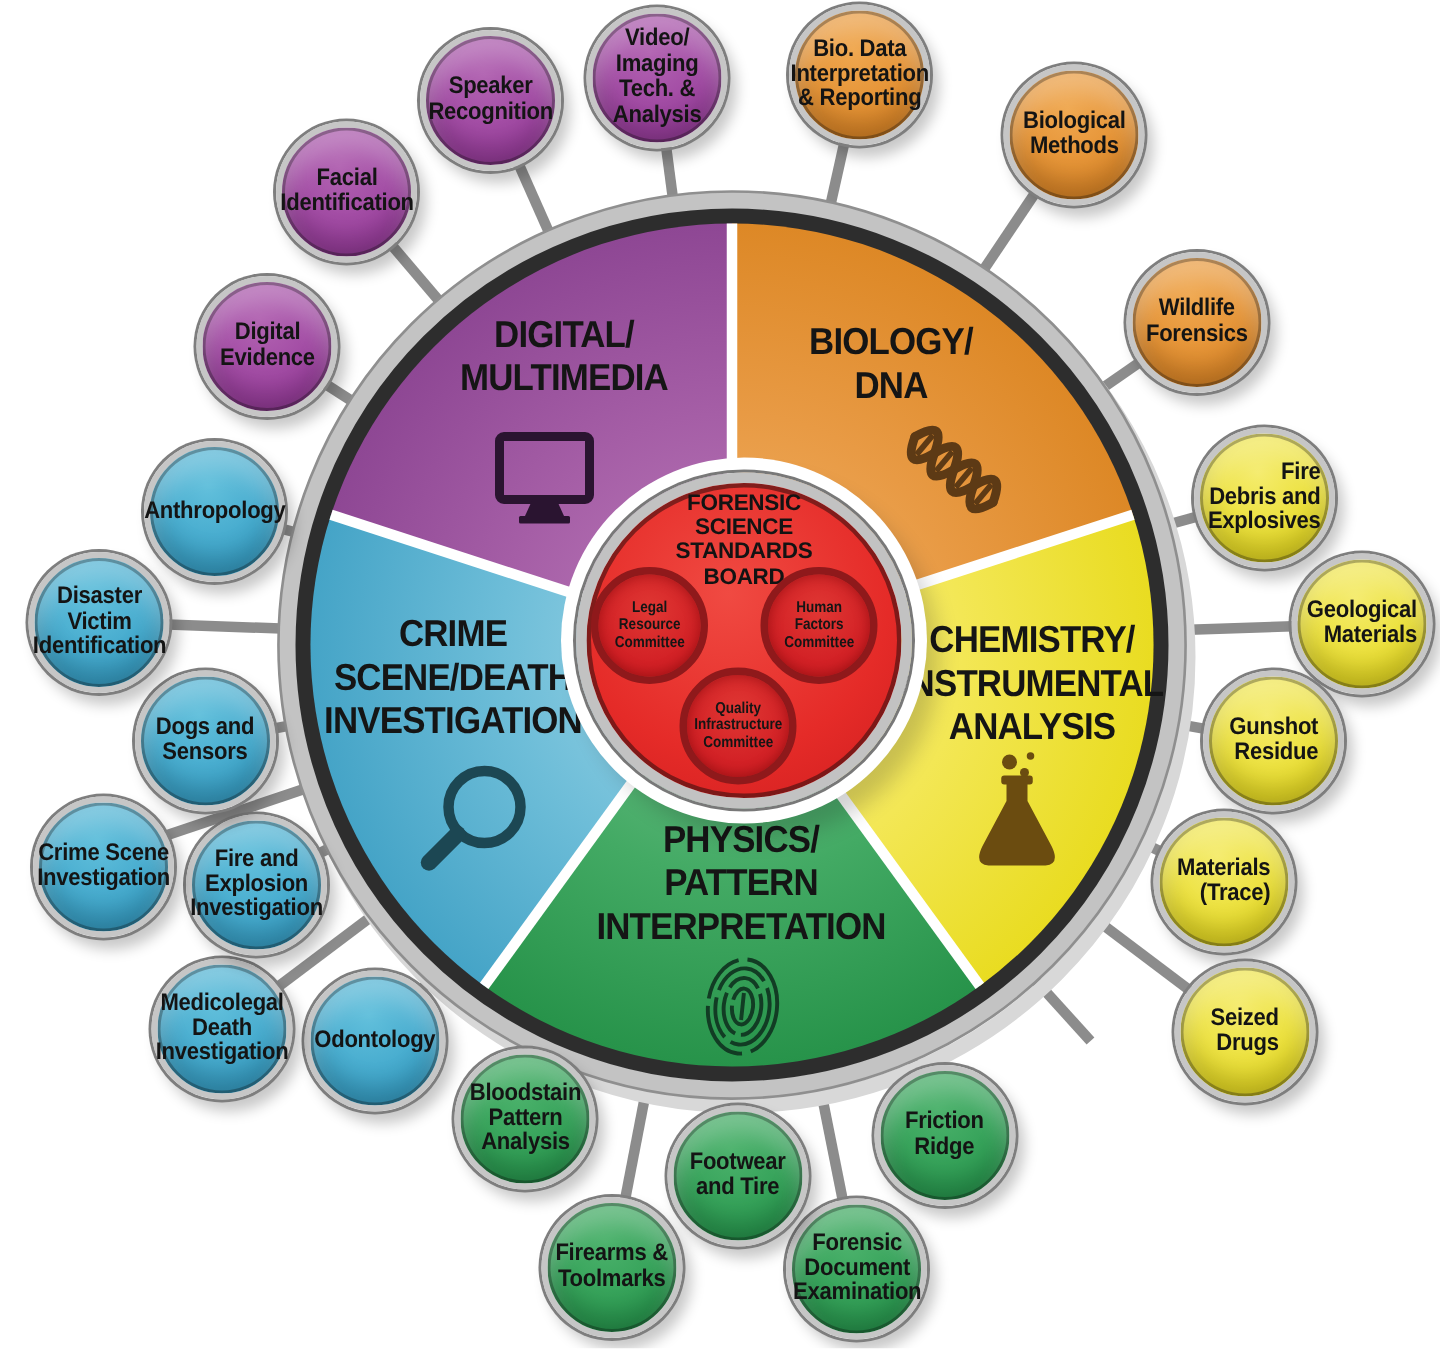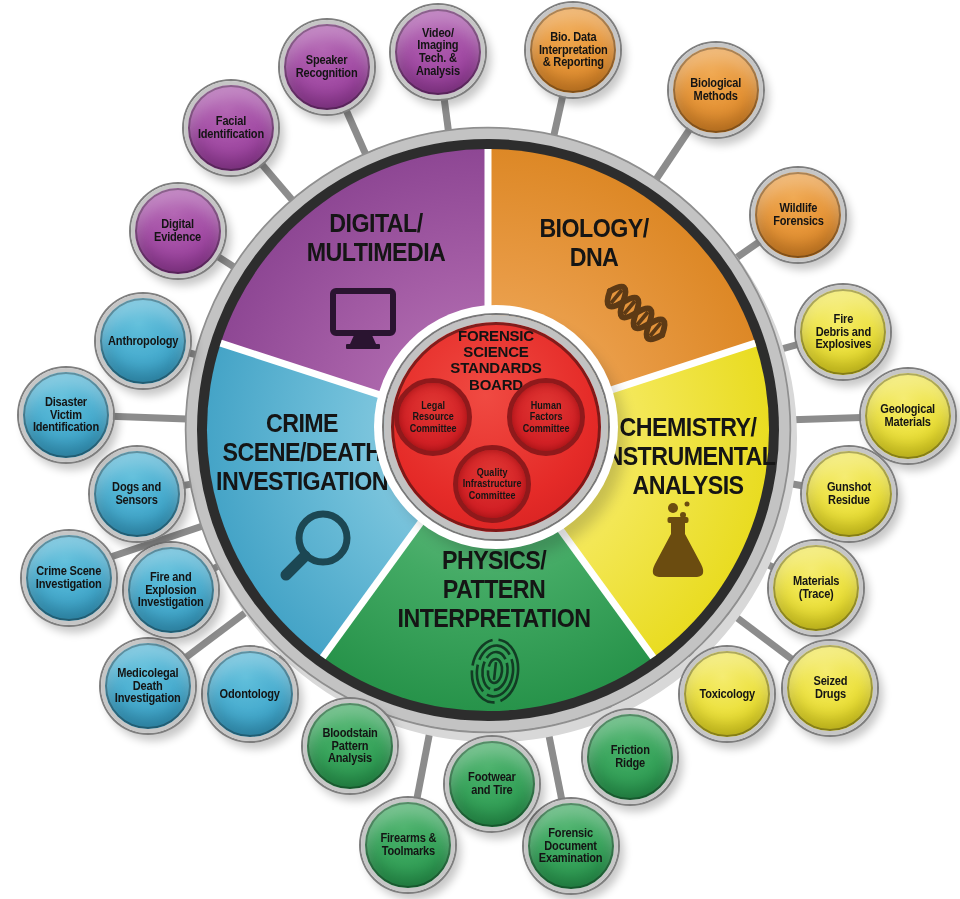--- a/index.html
+++ b/index.html
@@ -7,30 +7,30 @@
     position:relative;width:960px;height:899px;overflow:hidden;background:#ffffff;
     font-family:"Liberation Sans",sans-serif;color:#111;
   }
   #wheel-svg{position:absolute;left:0;top:0;}
 
   
   .sat{
     position:absolute;width:94px;height:94px;border-radius:50%;
     box-sizing:border-box;border:4px solid #c6c6c6;
     display:flex;align-items:center;justify-content:center;text-align:center;
-    font-weight:bold;font-size:12px;line-height:1.06;letter-spacing:-0.2px;color:#141414;
+    font-weight:bold;font-size:16px;line-height:1.06;letter-spacing:-0.2px;color:#141414;
     box-shadow:0 0 0 2px #7e7e7e,5px 7px 9px 1px rgba(0,0,0,.22),
       inset 0 0 0 2px rgba(0,0,0,.28),
       inset 0 14px 16px rgba(255,255,255,.32),
       inset 0 -12px 16px rgba(0,0,0,.20);
   }
   .sat span{display:block;white-space:pre-line;transform:scaleX(.92);}
   .sat.purple{background:radial-gradient(circle at 45% 30%,#b264b2,#9a3f9d 70%,#7e3282);}
   .sat.orange{background:radial-gradient(circle at 45% 30%,#f0a850,#e08a2a 70%,#c9781e);}
-  .sat.yellow{background:radial-gradient(circle at 45% 30%,#f5ec6e,#e8dc27 70%,#d2c41c);}
+  .sat.yellow{background:radial-gradient(circle at 45% 30%,#f5ec6e,#e8dc27 70%,#d2c41c);text-align:right;}
   .sat.green {background:radial-gradient(circle at 45% 30%,#4cb26c,#2b9b51 70%,#1e7f40);}
   .sat.blue  {background:radial-gradient(circle at 45% 30%,#62c0dc,#3aa2c8 70%,#2c8db2);}
 
   
   .sector-label{
     position:absolute;transform:translate(-50%,-50%) scaleX(.93);
     font-weight:bold;font-size:25px;line-height:1.15;letter-spacing:-0.6px;
     text-align:center;color:#151515;white-space:pre-line;
   }
 
@@ -266,23 +266,20 @@
 Residue</span>
     </div>
   <div class="sat yellow" style="left:769px;top:541px;">
       <span>Materials
 (Trace)</span>
     </div>
   <div class="sat yellow" style="left:783px;top:641px;">
       <span>Seized
 Drugs</span>
     </div>
-  <div class="sat yellow" style="left:680px;top:647px;">
-      <span>Toxicology</span>
-    </div>
 
   <div class="sat green" style="left:583px;top:710px;">
       <span>Friction
 Ridge</span>
     </div>
   <div class="sat green" style="left:524px;top:799px;">
       <span>Forensic
 Document
 Examination</span>
     </div>

